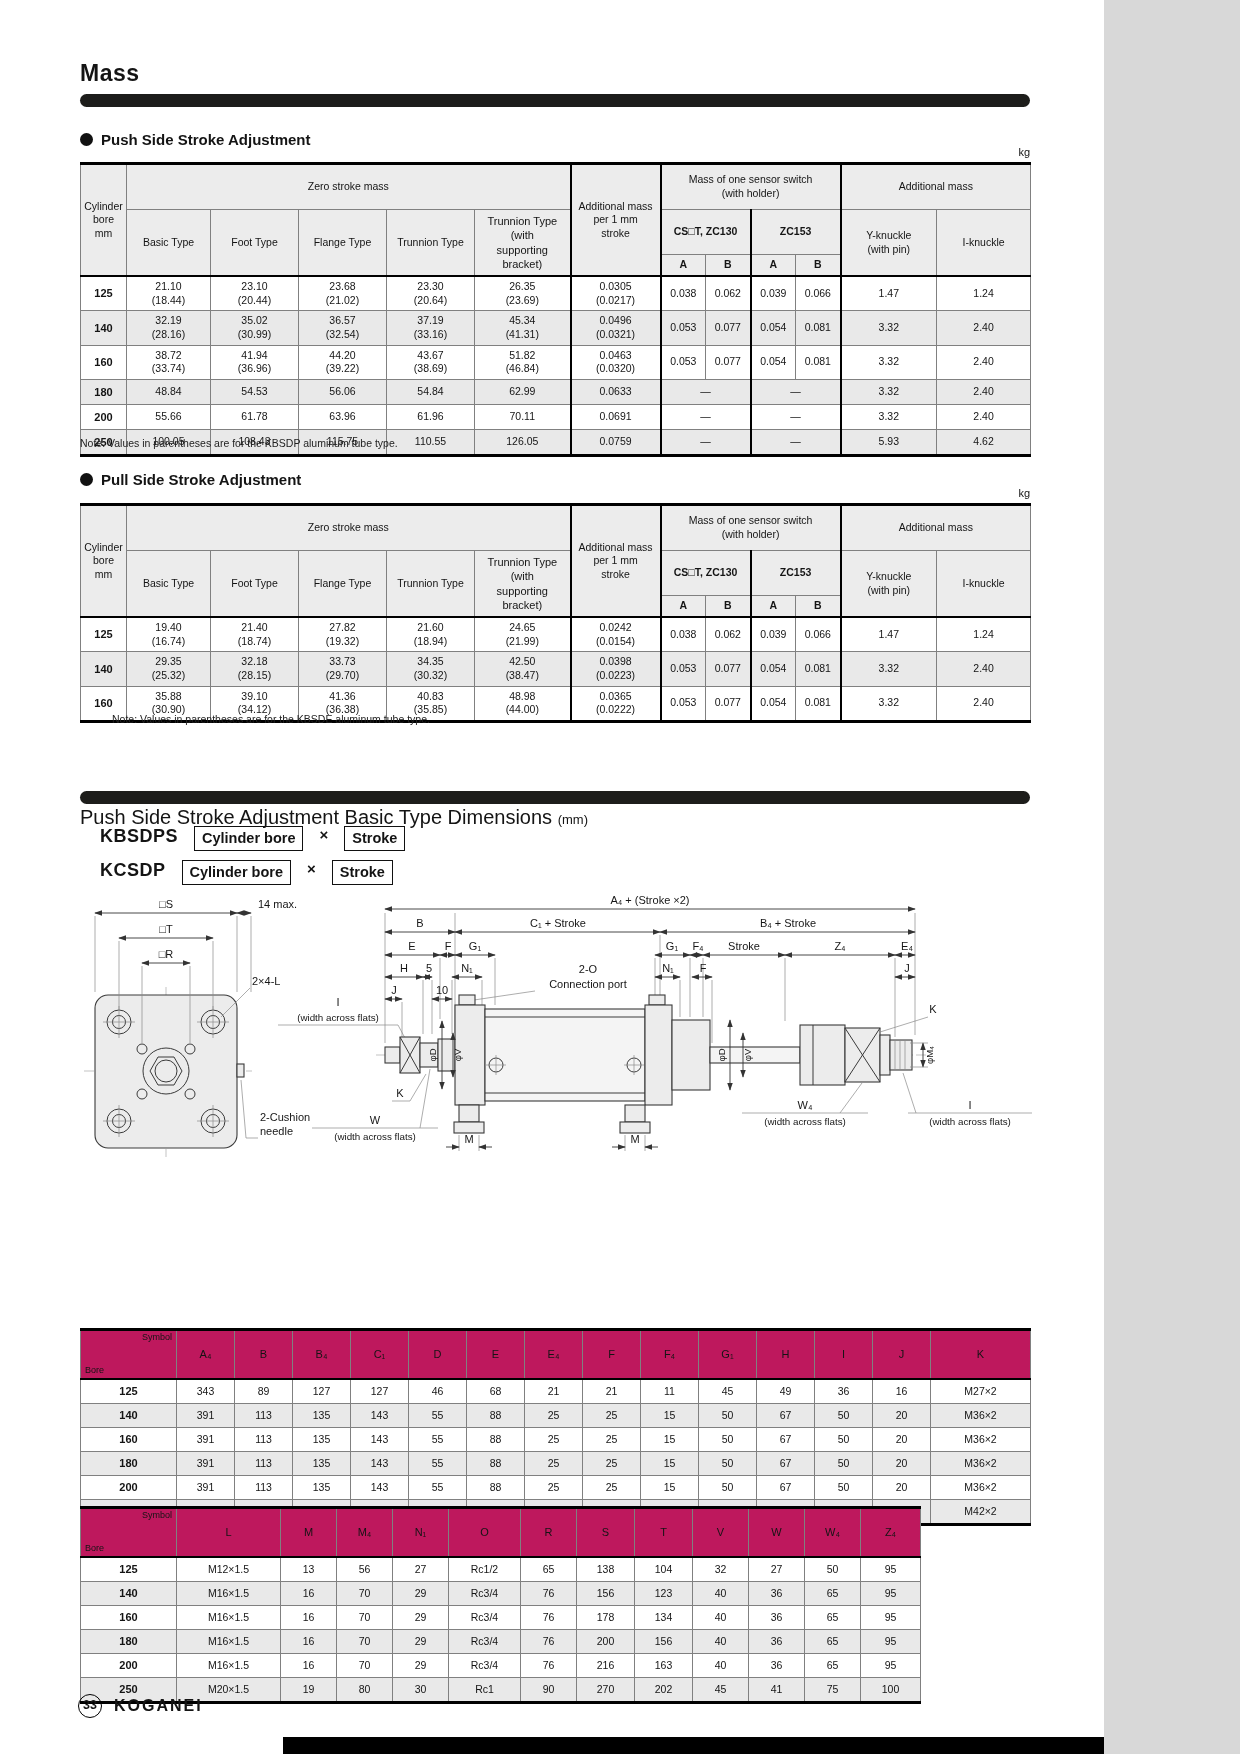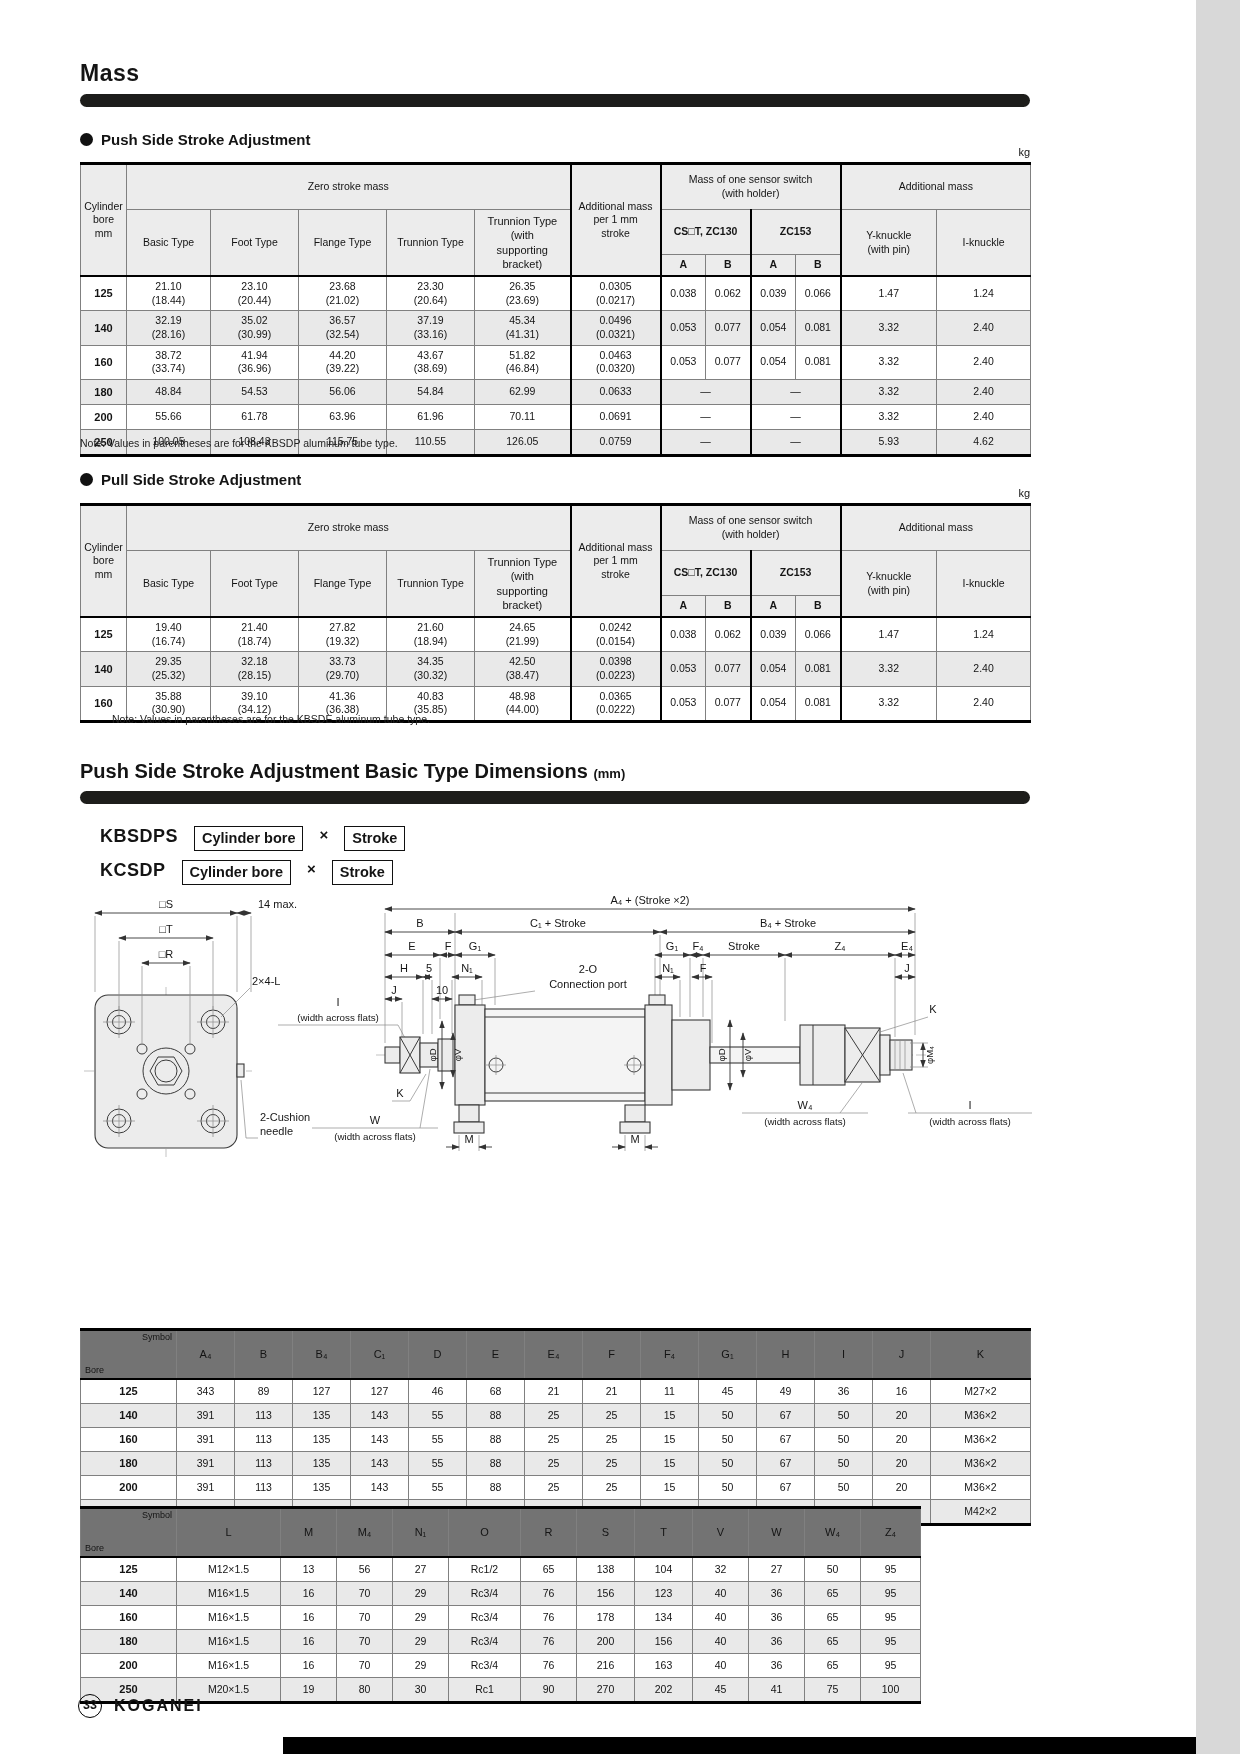--- a/index.html
+++ b/index.html
@@ -1,16 +1,16 @@
 <!DOCTYPE html>
 <html><head>
 <meta charset="utf-8">
 <style>
   html,body{margin:0;padding:0;background:#d8d8d8;}
-  .page{position:relative;width:1196px;height:1754px;background:#ffffff;
+  .page{position:relative;width:1104px;height:1754px;background:#ffffff;
         font-family:"Liberation Sans","DejaVu Sans",sans-serif;color:#141414;overflow:hidden;}
   .abs{position:absolute;}
   .page-title{font-size:23px;font-weight:bold;letter-spacing:.5px;}
   .rule{background:#1d1d1b;height:13px;border-radius:7px;}
   .sec-head{font-size:15px;font-weight:bold;display:flex;align-items:center;gap:8px;text-align:center;}
   .bullet{width:13px;height:13px;background:#111;border-radius:50%;display:inline-block;}
   .kg{font-size:11px;text-align:right;width:950px;}
   .note{font-size:10.5px;color:#222;}
 
   table{border-collapse:collapse;table-layout:fixed;font-size:10.5px;}
@@ -23,29 +23,29 @@
   .mass thead tr:nth-child(3) th{height:16px;}
   .mass tbody{border-top:2.5px solid #000;}
   .mass tbody td{padding:3px 2px;height:18px;}
   tbody tr:nth-child(even){background:#e9e9e9;}
   td.bore{font-weight:bold;font-size:11px;}
   .bold{font-weight:bold !important;}
   .small{font-size:11px;}
   .b2{border-left:2px solid #000 !important;}
   .mass td[data-col="6"],.mass td[data-col="7"],.mass td[data-col="9"],.mass td[data-col="11"]
       {border-left:2px solid #000;}
-  .dims thead th{background:#737373;font-weight:normal;height:26px;font-size:11px;}
+  .dims thead th{background:#be185d;font-weight:normal;height:26px;font-size:11px;}
   .dims tbody{border-top:2px solid #000;}
   .dims tbody td{height:19px;}
   .corner{position:relative;background-image:linear-gradient(to bottom right,
         transparent 49.4%,#707070 49.4%,#707070 50.6%,transparent 50.6%);}
   .corner .sym{position:absolute;top:1px;right:4px;font-size:9px;}
   .corner .bor{position:absolute;bottom:1px;left:4px;font-size:9px;}
 
-  .sec2{font-size:20px;font-weight:bold;}
+  .sec2{font-size:20px;font-weight:normal;margin-top:46px;}
   .sec2 .mm{font-size:13px;}
   .model{display:flex;align-items:flex-start;gap:16px;margin-bottom:9px;}
   .model .code{font-size:18px;font-weight:bold;letter-spacing:.5px;}
   .model .box{border:1.6px solid #111;padding:0 7px;font-size:14.5px;font-weight:bold;
         height:23px;line-height:23px;}
   .model .times{font-size:15px;font-weight:bold;}
 
   
   svg text{font-size:11px;fill:#161616;text-anchor:middle;font-family:"Liberation Sans","DejaVu Sans",sans-serif;}
   svg text.ta-s{text-anchor:start;}

